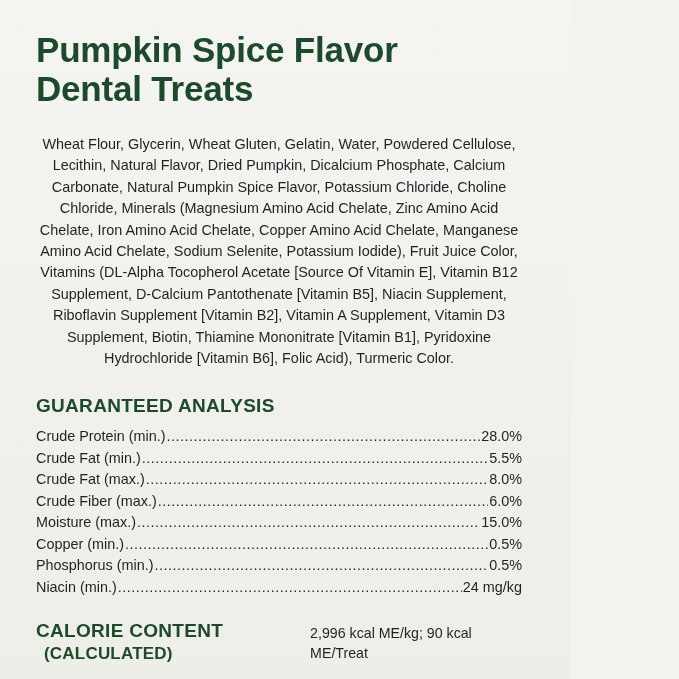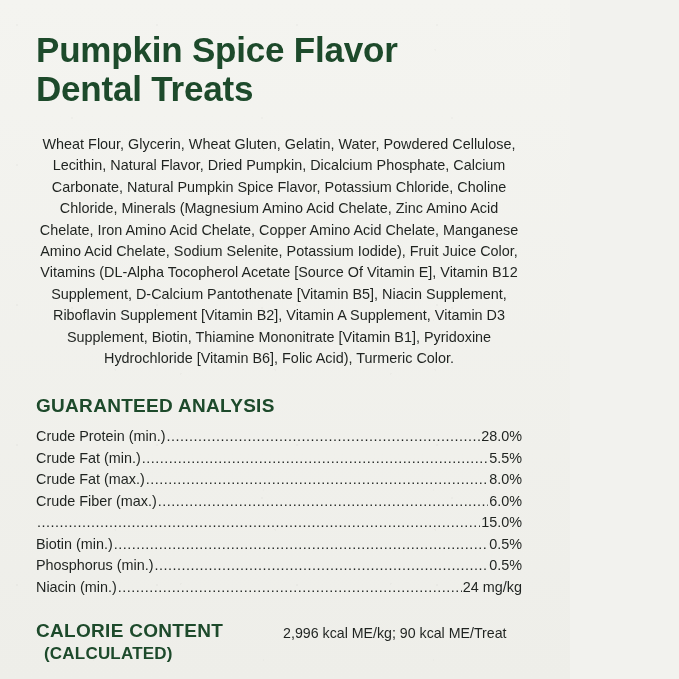--- a/index.html
+++ b/index.html
@@ -93,21 +93,21 @@
     margin: 0;
   }
   .calorie-sub {
     font-size: 17px;
     font-weight: bold;
     color: #1d4a2b;
     letter-spacing: 0.2px;
     margin: 2px 0 0 8px;
   }
   .calorie-right {
-    margin-left: 60px;
+    margin-left: 87px;
     font-size: 14.2px;
     line-height: 20px;
     color: #1f2320;
     padding-top: 3px;
   }
 </style>
 </head>
 <body>
 
 <div class="page">
@@ -135,25 +135,26 @@
         <span class="ga-label">Crude Fat (max.)</span>
         <span class="ga-dots">................................................................................................................................</span>
         <span class="ga-value">8.0%</span>
       </div>
       <div class="ga-row">
         <span class="ga-label">Crude Fiber (max.)</span>
         <span class="ga-dots">................................................................................................................................</span>
         <span class="ga-value">6.0%</span>
       </div>
       <div class="ga-row">
+        <span class="ga-label">Moisture (max.)</span>
         <span class="ga-dots">................................................................................................................................</span>
         <span class="ga-value">15.0%</span>
       </div>
       <div class="ga-row">
-        <span class="ga-label">Biotin (min.)</span>
+        <span class="ga-label">Copper (min.)</span>
         <span class="ga-dots">................................................................................................................................</span>
         <span class="ga-value">0.5%</span>
       </div>
       <div class="ga-row">
         <span class="ga-label">Phosphorus (min.)</span>
         <span class="ga-dots">................................................................................................................................</span>
         <span class="ga-value">0.5%</span>
       </div>
       <div class="ga-row">
         <span class="ga-label">Niacin (min.)</span>

